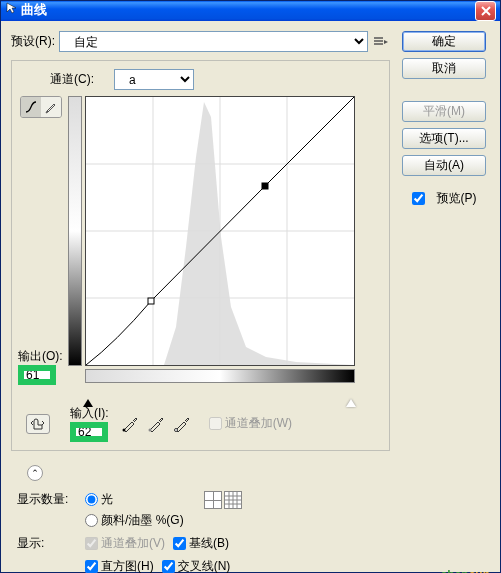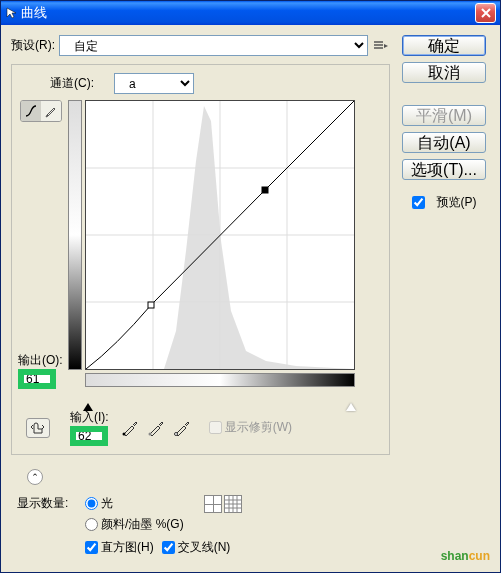--- a/index.html
+++ b/index.html
@@ -1,24 +1,24 @@
 <!DOCTYPE html>
 <html><head>
 <meta charset="utf-8">
 <style>
 *{box-sizing:border-box;margin:0;padding:0;font-family:"Microsoft YaHei","SimSun",Arial,sans-serif;font-size:12px}
 body{background:#fff}
 .window{width:501px;height:573px;background:#ece9d8;border:1px solid #0a246a;display:flex;flex-direction:column}
-.titlebar{height:24px;background:linear-gradient(to bottom,#0058ee 0%,#3a93ff 8%,#0058ee 40%,#0050e0 88%,#003dd4 100%);display:flex;align-items:center;padding:0 4px;color:#fff;font-weight:normal}
+.titlebar{height:24px;background:linear-gradient(to bottom,#0058ee 0%,#3a93ff 8%,#0058ee 40%,#0050e0 88%,#003dd4 100%);display:flex;padding:0 4px;color:#fff;font-weight:bold}
 .titlebar .title{flex:1;padding-left:2px;font-size:13px}
 .close-btn{width:21px;height:20px;background:linear-gradient(to bottom,#f5a2a0,#e45650 40%,#c4403a);border:1px solid #fff;border-radius:3px;display:flex;align-items:center;justify-content:center;color:#fff;font-weight:bold;cursor:pointer}
 .body{flex:1;padding:10px;display:flex;position:relative}
 .left{flex:1}
 .right{width:92px;margin-left:8px;display:flex;flex-direction:column;gap:6px;align-items:center}
-.btn{width:84px;height:21px;border:1px solid #7b9ebd;border-radius:3px;background:linear-gradient(to bottom,#fff,#f1f1ec 50%,#e2e2d5);cursor:pointer;font-size:16px}
+.btn{width:84px;height:21px;border:1px solid #7b9ebd;border-radius:3px;background:linear-gradient(to bottom,#fff,#f1f1ec 50%,#e2e2d5);cursor:pointer;font-size:12px}
 .btn.disabled{color:#999}
 .row{display:flex;align-items:center;gap:4px;margin-bottom:8px}
 .label{font-size:12px}
 select,.select{height:21px;border:1px solid #7b9ebd;background:#fff;font-size:12px;padding:0 10px}
 .preset-select{flex:1}
 .menu-icon{width:18px;height:18px;display:flex;align-items:center;justify-content:center;cursor:pointer}
 .channel-group{border:1px solid #c0c0b8;padding:8px;margin-bottom:6px}
 .channel-row{display:flex;align-items:center;gap:20px;margin-bottom:6px;margin-left:30px}
 .chan-select{width:80px}
 .curve-area{display:flex;gap:6px}
@@ -169,21 +169,21 @@
                 <path d="M3 15 L11 7 L13 9 L5 17 Z M12 6 l3 -3 l1 1 l-3 3" stroke="#333" fill="none"></path>
                 <circle cx="3" cy="15" r="1.5" fill="#888"></circle>
               </svg>
             <svg class="dropper">
                 <path d="M3 15 L11 7 L13 9 L5 17 Z M12 6 l3 -3 l1 1 l-3 3" stroke="#333" fill="none"></path>
                 <circle cx="3" cy="15" r="1.5" fill="#fff" stroke="#333"></circle>
               </svg>
           </div>
           <label class="clip-check">
             <input type="checkbox" disabled="" style=""> 
-              <span>显示修剪(W)</span>
+              <span>通道叠加(W)</span>
           </label>
         </div>
       </div>
 
       <div class="disclosure">
         <span class="disc-btn">⌃</span>
       </div>
 
       <div class="opts">
         <div class="opt-row" style="align-items:flex-start">
@@ -208,40 +208,51 @@
                     <line x1="12" y1="0" x2="12" y2="16"></line>
                     <line y1="4" x1="0" y2="4" x2="16"></line>
                     <line y1="8" x1="0" y2="8" x2="16"></line>
                     <line y1="12" x1="0" y2="12" x2="16"></line>
                   </g>
                 </svg>
             </div>
           </div>
         </div>
         <div class="opt-row">
+          <span class="opt-lbl">显示:</span>
+          <label class="chk disabled">
+              <input type="checkbox" checked="" disabled="" style=""> 
+              <span>通道叠加(V)</span>
+            </label>
+          <label class="chk">
+              <input type="checkbox" checked="" style=""> 
+              <span>基线(B)</span>
+            </label>
+        </div>
+        <div class="opt-row">
           <span class="opt-lbl"></span>
           <label class="chk">
               <input type="checkbox" checked="" style=""> 
               <span>直方图(H)</span>
             </label>
           <label class="chk">
               <input type="checkbox" checked="" style=""> 
               <span>交叉线(N)</span>
             </label>
         </div>
       </div>
     </div>
 
     <div class="right">
       <button class="btn" style="border-color:#3169c6;box-shadow:0 0 0 1px #8ab1ee inset">确定</button>
       <button class="btn">取消</button>
       <div style="height:10px"></div>
       <button class="btn disabled">平滑(M)</button>
+      <button class="btn">选项(T)...</button>
       <button class="btn">自动(A)</button>
-      <button class="btn">选项(T)...</button>
       <label class="preview-chk">
         <input type="checkbox" checked="" style=""> 
           <span>预览(P)</span>
       </label>
     </div>
 
     <div class="watermark">
       <span class="g">shan</span><span class="o">cun</span>
     </div>
   </div>

